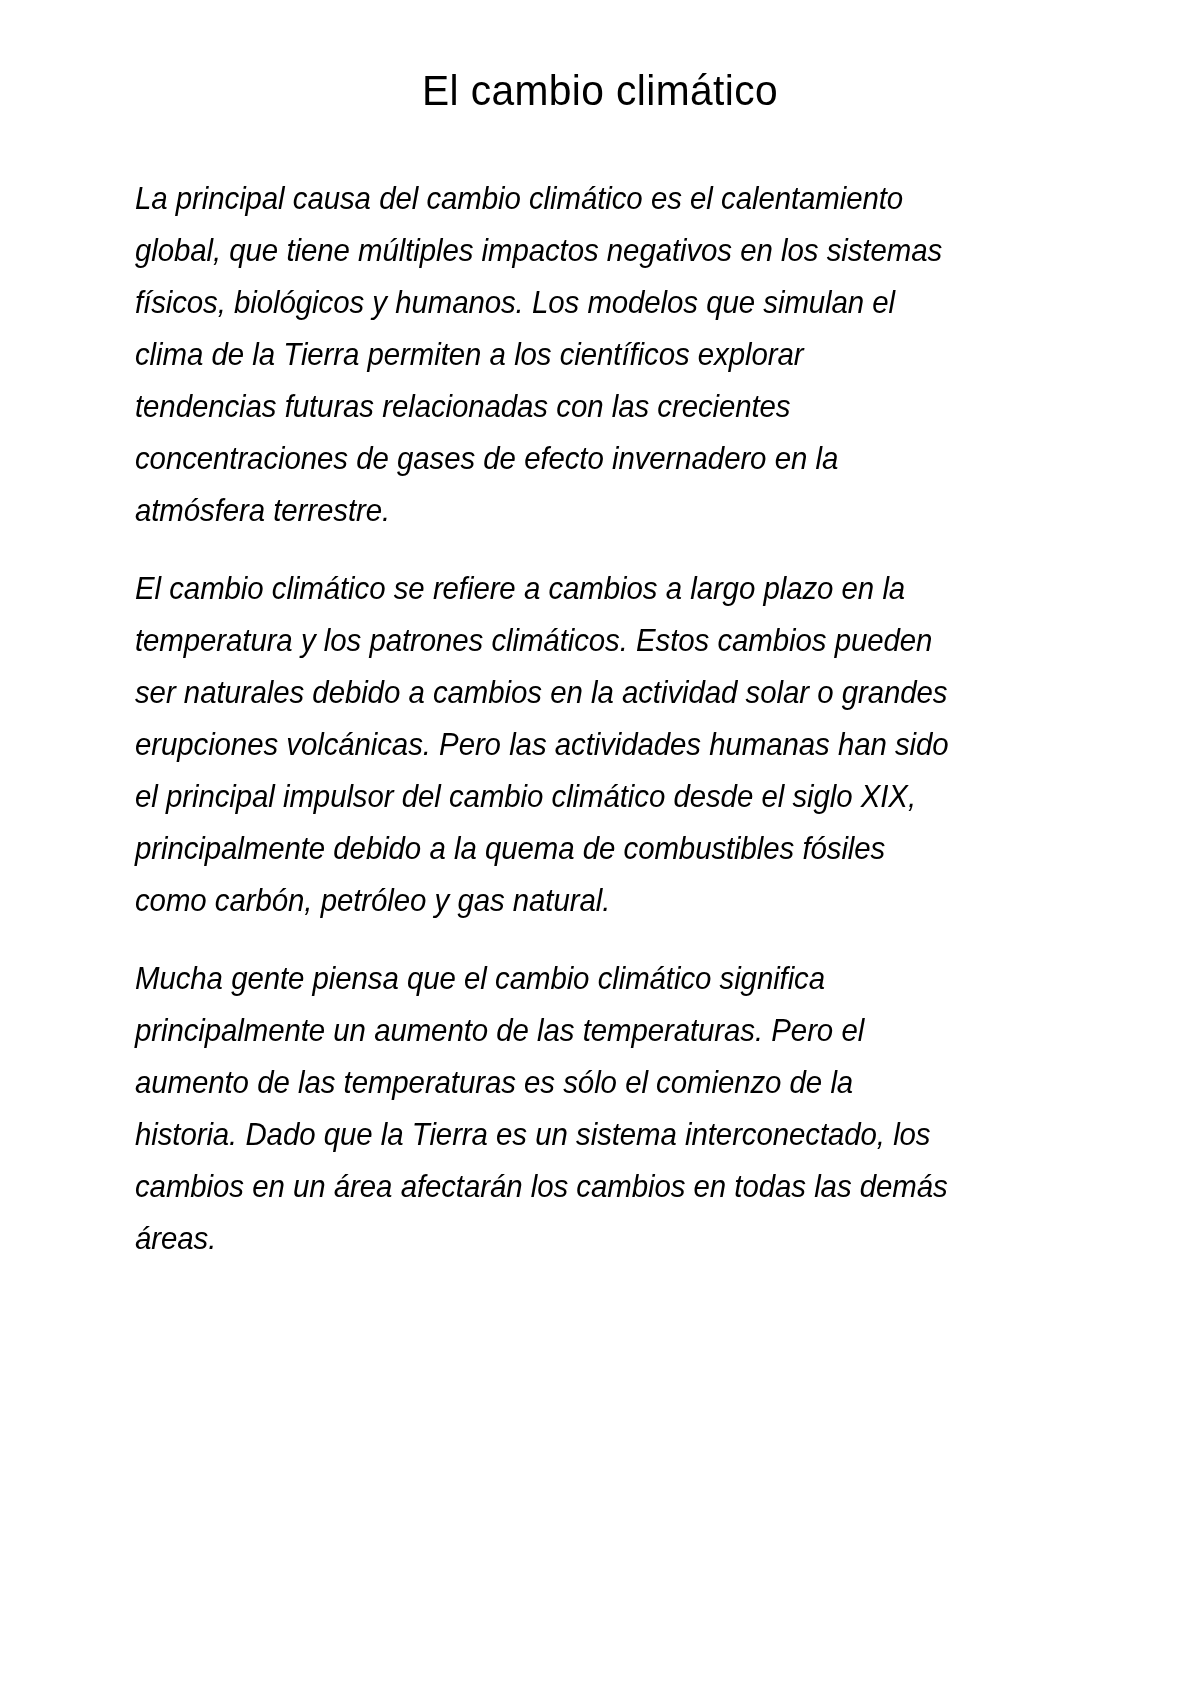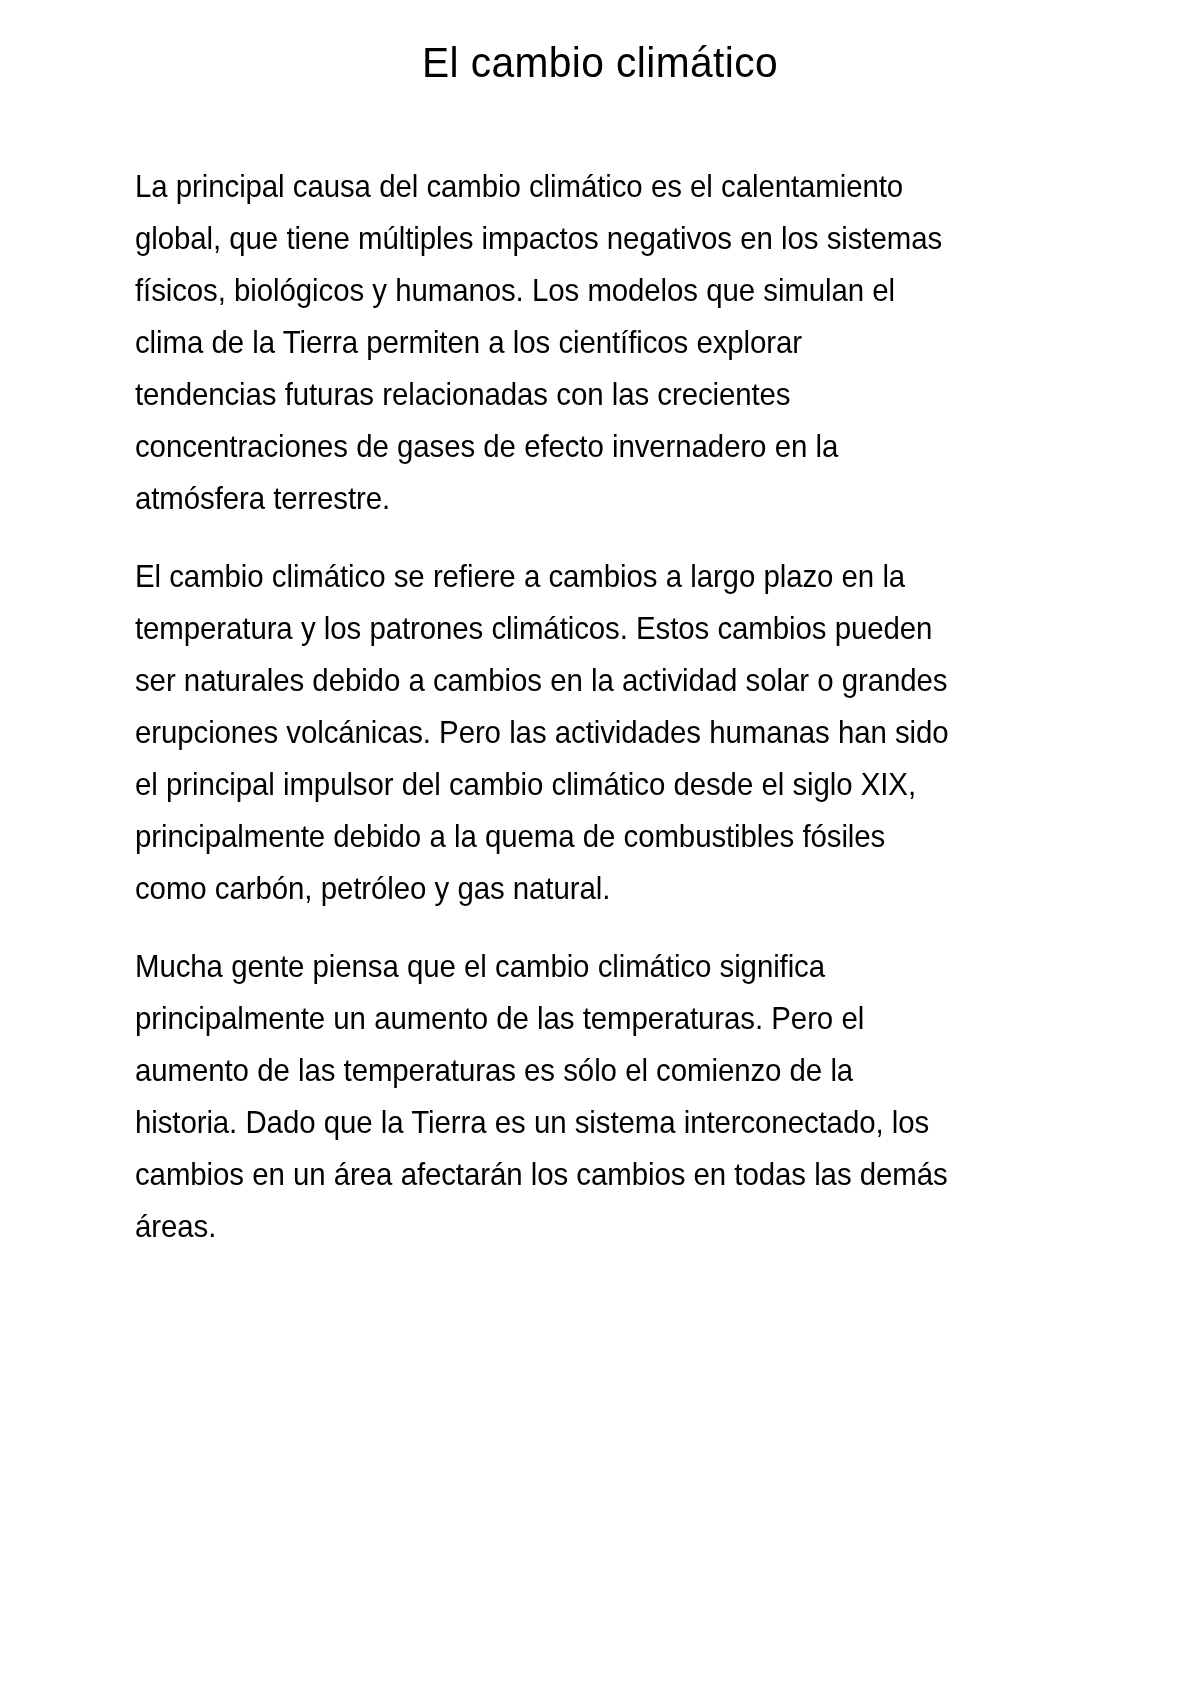--- a/index.html
+++ b/index.html
@@ -16,41 +16,43 @@
     color: #000000;
     -webkit-font-smoothing: antialiased;
   }
 
   .page {
     position: relative;
     width: 1200px;
     height: 1236px;
     background: #ffffff;
     box-sizing: border-box;
+    margin-top: 28px;
   }
 
   .doc-title {
     margin: 0;
     padding-top: 36px;
     text-align: center;
     font-weight: 400;
     font-size: 42px;
     line-height: 54px;
     letter-spacing: 0.4px;
     color: #000000;
     font-stretch: condensed;
     transform: scaleX(0.97);
     transform-origin: center top;
   }
 
   .body-wrap {
     position: absolute;
     left: 135px;
-    top: 160px;
+    top: 144px;
     width: 845px;
+    font-style: italic;
   }
 
   .para {
     margin: 0 0 26px 0;
     font-size: 30.5px;
     line-height: 52px;
     font-weight: 400;
     color: #000000;
     text-align: left;
     letter-spacing: -0.1px;

